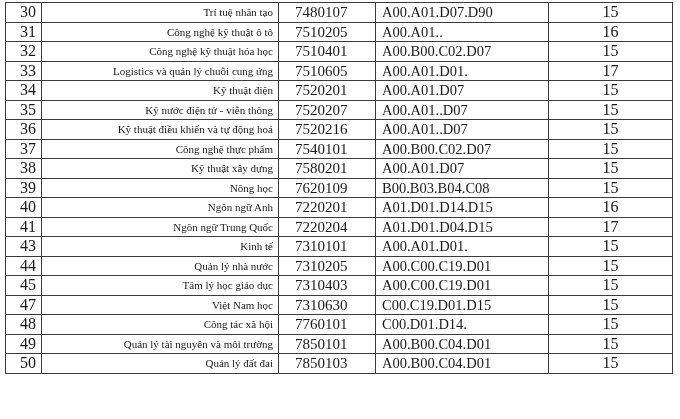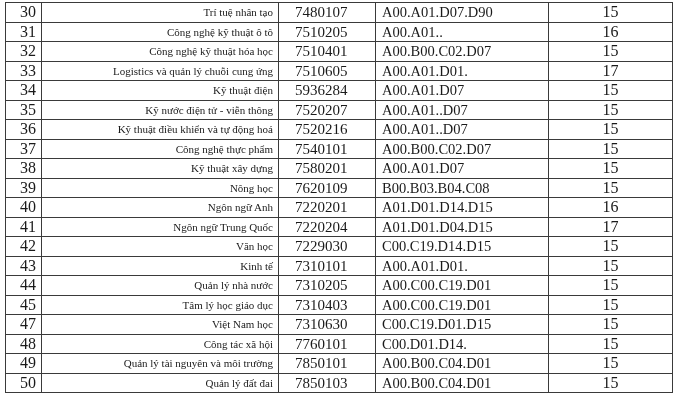--- a/index.html
+++ b/index.html
@@ -76,21 +76,21 @@
     <td class="stt">33</td>
     <td class="name">Logistics và quản lý chuỗi cung ứng</td>
     <td class="code">7510605</td>
     <td class="combo">A00.A01.D01.</td>
     <td class="score">17</td>
   </tr>
 
   <tr>
     <td class="stt">34</td>
     <td class="name">Kỹ thuật điện</td>
-    <td class="code">5936284</td>
+    <td class="code">7520201</td>
     <td class="combo">A00.A01.D07</td>
     <td class="score">15</td>
   </tr>
 
   <tr>
     <td class="stt">35</td>
     <td class="name">Kỹ nước điện tử -  viễn thông</td>
     <td class="code">7520207</td>
     <td class="combo">A00.A01..D07</td>
     <td class="score">15</td>
@@ -137,27 +137,20 @@
   </tr>
 
   <tr>
     <td class="stt">41</td>
     <td class="name">Ngôn ngữ Trung Quốc</td>
     <td class="code">7220204</td>
     <td class="combo">A01.D01.D04.D15</td>
     <td class="score">17</td>
   </tr>
 
-  <tr>
-    <td class="stt">42</td>
-    <td class="name">Văn học</td>
-    <td class="code">7229030</td>
-    <td class="combo">C00.C19.D14.D15</td>
-    <td class="score">15</td>
-  </tr>
 
   <tr>
     <td class="stt">43</td>
     <td class="name">Kinh tế</td>
     <td class="code">7310101</td>
     <td class="combo">A00.A01.D01.</td>
     <td class="score">15</td>
   </tr>
 
   <tr>

